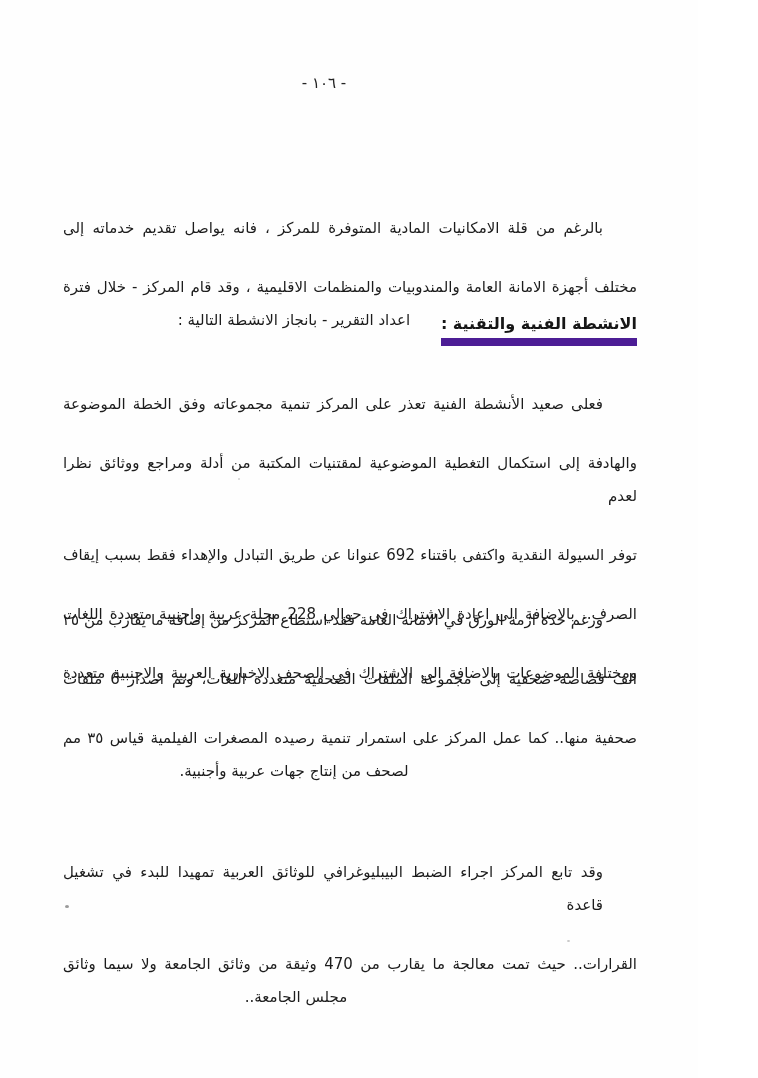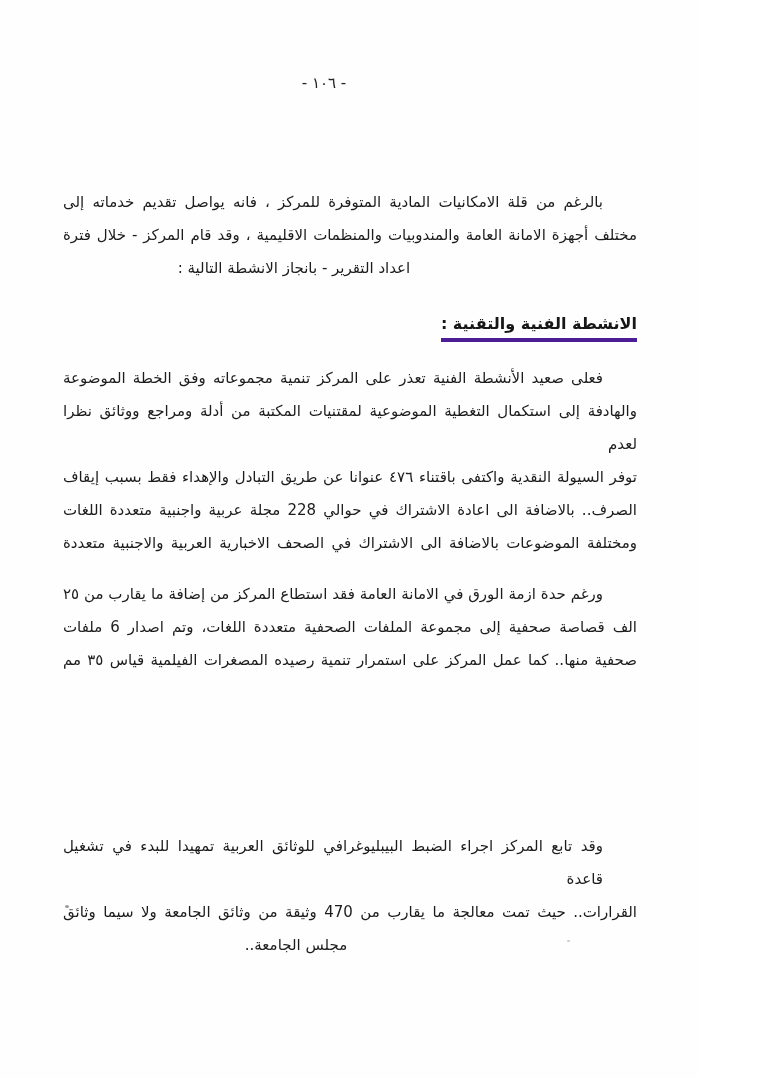--- a/index.html
+++ b/index.html
@@ -31,38 +31,39 @@
     direction: rtl;
     font-size: 15px;
     line-height: 33px;
     color: #1c1c1c;
   }
   .line { min-height: 33px; }
   .line.justify {
     text-align: justify;
     text-align-last: justify;
     text-justify: inter-word;
+    margin-top: 26px;
   }
   .line.first { padding-right: 34px; }
   .line.short { text-align: center; padding-right: 112px; }
   .line.short.deep { padding-right: 138px; }
   .line.short.mid { padding-right: 108px; }
   .heading {
     position: absolute;
     right: 61px;
     top: 314px;
     margin: 0;
     direction: rtl;
     font-size: 16px;
     font-weight: bold;
     color: #161616;
   }
   .heading .u {
     display: inline-block;
-    border-bottom: 4px solid #4c1d95;
+    border-bottom: 8px solid #4c1d95;
     padding-bottom: 5px;
   }
   .speck {
     position: absolute;
     background: #9a9a9a;
     border-radius: 50%;
   }
   .speck.s1 { left: 65px; top: 905px; width: 4px; height: 3px; }
   .speck.s2 { left: 567px; top: 940px; width: 3px; height: 2px; background: #c7c7c7; }
   .speck.s3 { left: 238px; top: 478px; width: 2px; height: 2px; background: #cfcfcf; }
@@ -80,29 +81,30 @@
     <div class="line short">اعداد التقرير - بانجاز الانشطة التالية :</div>
   </div>
 
   <h2 class="heading">
     <span class="u">الانشطة الفنية والتقنية :</span>
   </h2>
 
   <div class="para" style="top:362px">
     <div class="line justify first">فعلى صعيد الأنشطة الفنية تعذر على المركز تنمية مجموعاته وفق الخطة الموضوعة</div>
     <div class="line justify">والهادفة إلى استكمال التغطية الموضوعية لمقتنيات المكتبة من أدلة ومراجع ووثائق نظرا لعدم</div>
-    <div class="line justify">توفر السيولة النقدية واكتفى باقتناء ٤٧٦ عنوانا عن طريق التبادل والإهداء فقط بسبب إيقاف</div>
+    <div class="line justify">توفر السيولة النقدية واكتفى باقتناء 692 عنوانا عن طريق التبادل والإهداء فقط بسبب إيقاف</div>
     <div class="line justify">الصرف.. بالاضافة الى اعادة الاشتراك في حوالي 228 مجلة عربية واجنبية متعددة اللغات</div>
     <div class="line justify">ومختلفة الموضوعات بالاضافة الى الاشتراك في الصحف الاخبارية العربية والاجنبية متعددة</div>
   </div>
 
   <div class="para" style="top:578px">
     <div class="line justify first">ورغم حدة ازمة الورق في الامانة العامة فقد استطاع المركز من إضافة ما يقارب من ٢٥</div>
     <div class="line justify">الف قصاصة صحفية إلى مجموعة الملفات الصحفية متعددة اللغات، وتم اصدار 6 ملفات</div>
     <div class="line justify">صحفية منها.. كما عمل المركز على استمرار تنمية رصيده المصغرات الفيلمية قياس ٣٥ مم</div>
+    <div class="line short">لصحف من إنتاج جهات عربية وأجنبية.</div>
   </div>
 
 
   <div class="para" style="top:830px">
     <div class="line justify first">وقد تابع المركز اجراء الضبط البيبليوغرافي للوثائق العربية تمهيدا للبدء في تشغيل قاعدة</div>
     <div class="line justify">القرارات.. حيث تمت معالجة ما يقارب من 470 وثيقة من وثائق الجامعة ولا سيما وثائق</div>
     <div class="line short mid">مجلس الجامعة..</div>
   </div>
 
   <div class="speck s1"></div>

